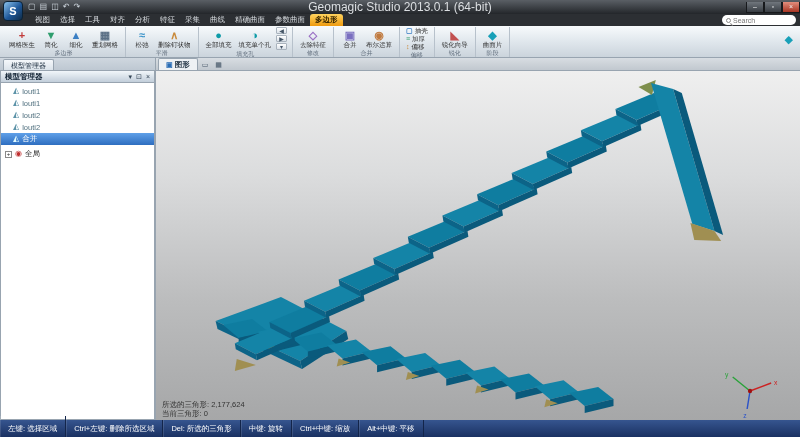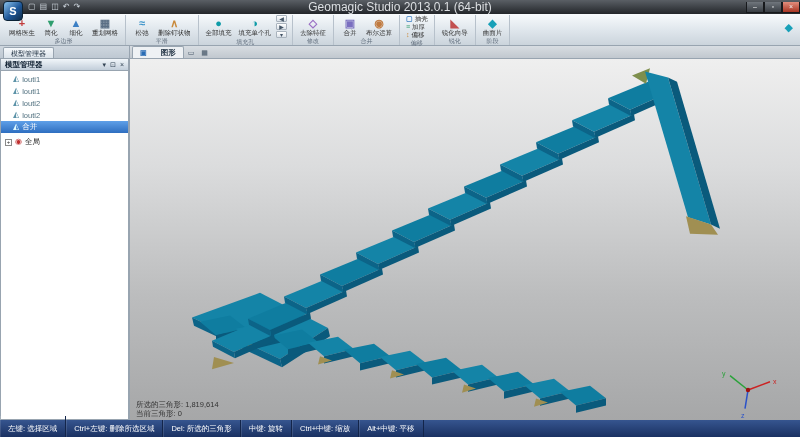--- a/index.html
+++ b/index.html
@@ -38,39 +38,39 @@
   .rsbtn{font-size:6px;line-height:6px;width:11px;height:7px;text-align:center;border:1px solid #a9b3bd;background:linear-gradient(#fff,#dbe2e9);border-radius:1px;color:#456;cursor:pointer}
   .rrows{display:flex;flex-direction:column;justify-content:center}
   .rrow{display:flex;align-items:center;gap:2px;font-size:6.5px;color:#333;padding:0 2px;line-height:8px;cursor:pointer;white-space:nowrap}
   .rrow .ric{font-size:7px;line-height:8px}
   .ribbon-brand{position:absolute;right:7px;top:7px;color:#18a0b8;font-size:11px}
 
   
   .main{flex:1;display:flex;min-height:0}
 
   
-  .sidebar{width:130px;flex:none;background:#dde3ea;border-right:1px solid #98a4b0;display:flex;flex-direction:column}
+  .sidebar{width:156px;flex:none;background:#dde3ea;border-right:1px solid #98a4b0;display:flex;flex-direction:column}
   .ptabs{height:12px;display:flex;padding:1px 3px 0;background:linear-gradient(#cfd7df,#bec8d2);flex:none}
   .ptab{font-size:7px;padding:1px 7px;line-height:9px;background:linear-gradient(#f5f8fb,#dbe3ea);border:1px solid #98a4b0;border-bottom:none;border-radius:2px 2px 0 0;color:#234;cursor:pointer;white-space:nowrap}
   .phead{height:13px;flex:none;background:linear-gradient(#f1f6fa,#c2ceda);border:1px solid #98a4b0;display:flex;align-items:center;padding:0 4px;font-size:7.5px;font-weight:bold;color:#123}
   .phicons{margin-left:auto;display:flex;gap:4px;font-size:7px;color:#345;font-weight:normal}
   .phicons span{cursor:pointer}
   .tree{flex:1;background:#fff;border:1px solid #98a4b0;border-top:none;padding:2px 0;overflow:hidden}
   .trow{height:12px;display:flex;align-items:center;gap:3px;padding:0 4px 0 12px;font-size:7.5px;color:#50707f;cursor:pointer;white-space:nowrap}
   .ticon{font-size:8px;color:#5d93a8;line-height:10px}
   .trow.sel{background:linear-gradient(#5fa0e8,#2e6ec0);color:#fff}
   .trow.sel .ticon{color:#dffaff}
   .trow.global{margin-top:3px;color:#222;padding-left:4px}
   .expander{width:7px;height:7px;border:1px solid #8a8a8a;font-size:6px;line-height:5px;text-align:center;color:#333;background:#fff;flex:none;cursor:pointer}
   .globe{color:#c03030}
 
   
   .viewport{flex:1;display:flex;flex-direction:column;min-width:0}
   .vtabs{height:13px;flex:none;background:linear-gradient(#d8dde2,#c1c8cf);display:flex;align-items:flex-end;padding-left:2px;gap:1px;border-bottom:1px solid #98a4b0}
-  .vtab{display:flex;align-items:center;gap:14px;font-size:7.5px;padding:1px 7px;line-height:9px;border:1px solid #98a4b0;border-bottom:none;border-radius:2px 2px 0 0;background:#eef1f4;color:#234;font-weight:bold;cursor:pointer}
+  .vtab{display:flex;align-items:center;gap:2px;font-size:7.5px;padding:1px 7px;line-height:9px;border:1px solid #98a4b0;border-bottom:none;border-radius:2px 2px 0 0;background:#eef1f4;color:#234;font-weight:bold;cursor:pointer}
   .vicon{font-size:7px;color:#2a6db5}
   .vlayoutbtn{font-size:7px;color:#456;padding:1px 3px;cursor:pointer}
   .canvas{flex:1;position:relative;background:linear-gradient(180deg,#efefef,#dbdcdd 30%,#bcbdbe 65%,#a6a7a8);min-height:0}
   .canvas svg{position:absolute;inset:0;width:100%;height:100%}
   .stats{position:absolute;left:6px;bottom:2px;font-size:7.5px;color:#333;line-height:9px}
 
   
   .statusbar{height:17px;flex:none;background:linear-gradient(#36558f,#1a3162);display:flex;align-items:center;color:#fff;font-size:7.5px}
   .sseg{padding:13px 8px;height:100%;display:flex;align-items:center;border-right:1px solid #13254a;box-shadow:inset 1px 0 0 rgba(255,255,255,.12);white-space:nowrap}
 </style>
@@ -89,20 +89,37 @@
       <span>↷</span>
     </div>
     <div class="title">Geomagic Studio 2013.0.1 (64-bit)</div>
     <div class="winbtns">
       <div class="winbtn">–</div>
       <div class="winbtn">▫</div>
       <div class="winbtn close">×</div>
     </div>
   </div>
 
+  <div class="tabrow">
+    <div class="rtab">视图</div>
+    <div class="rtab">选择</div>
+    <div class="rtab">工具</div>
+    <div class="rtab">对齐</div>
+    <div class="rtab">分析</div>
+    <div class="rtab">特征</div>
+    <div class="rtab">采集</div>
+    <div class="rtab">曲线</div>
+    <div class="rtab">精确曲面</div>
+    <div class="rtab">参数曲面</div>
+    <div class="rtab active">多边形</div>
+    <div class="searchbox">
+      <span class="mag"></span>
+      <input placeholder="Search" style="">
+    </div>
+  </div>
 
   <div class="ribbon">
 
     <div class="rgroup">
       <div class="rbtns">
         <div class="rbtn">
           <span class="ric" style="color: rgb(194, 59, 59);">+</span>
           <span class="rlbl">网格医生</span>
         </div>
         <div class="rbtn">
@@ -350,21 +367,21 @@
             <text x="643" y="314" font-size="7" fill="#cc2222" font-family="Liberation Sans, sans-serif">x</text>
             <line x1="618" y1="320" x2="600" y2="306" stroke="#2aa23a" stroke-width="1.5"></line>
             <text x="592" y="306" font-size="7" fill="#2aa23a" font-family="Liberation Sans, sans-serif">y</text>
             <line x1="618" y1="320" x2="615" y2="338" stroke="#2b52c8" stroke-width="1.5"></line>
             <text x="611" y="347" font-size="7" fill="#2b52c8" font-family="Liberation Sans, sans-serif">z</text>
             <circle cx="618" cy="320" r="2.2" fill="#a01010"></circle>
           </svg>
         <div class="stats">
           <div>
             <span>所选的三角形:</span>
-            <span>1,819,614</span>
+            <span>2,177,624</span>
           </div>
           <div>
             <span>当前三角形:</span>
             <span>0</span>
           </div>
         </div>
       </div>
     </div>
   </div>
 

